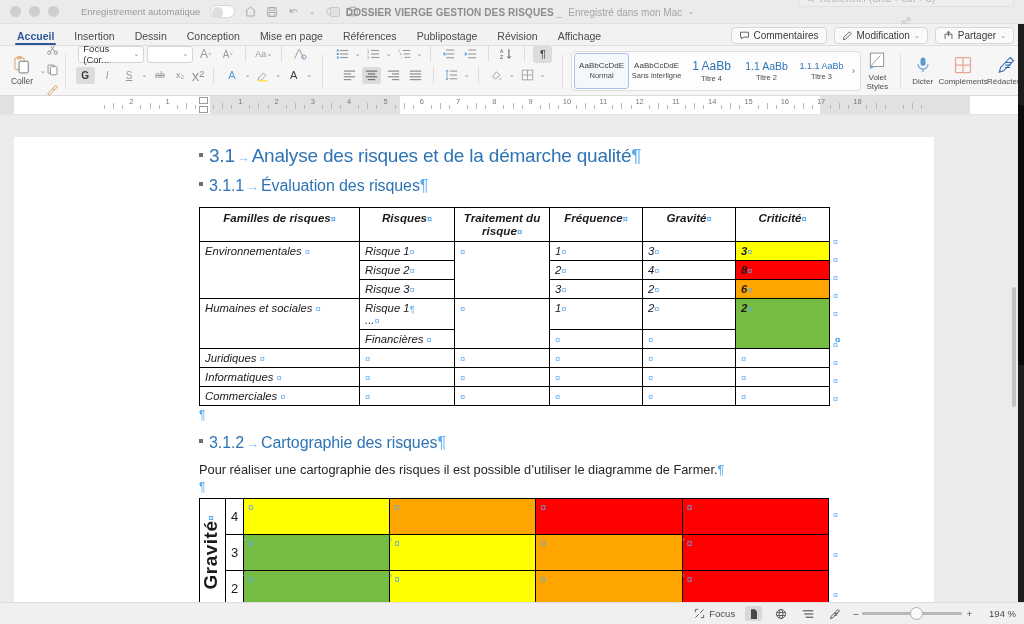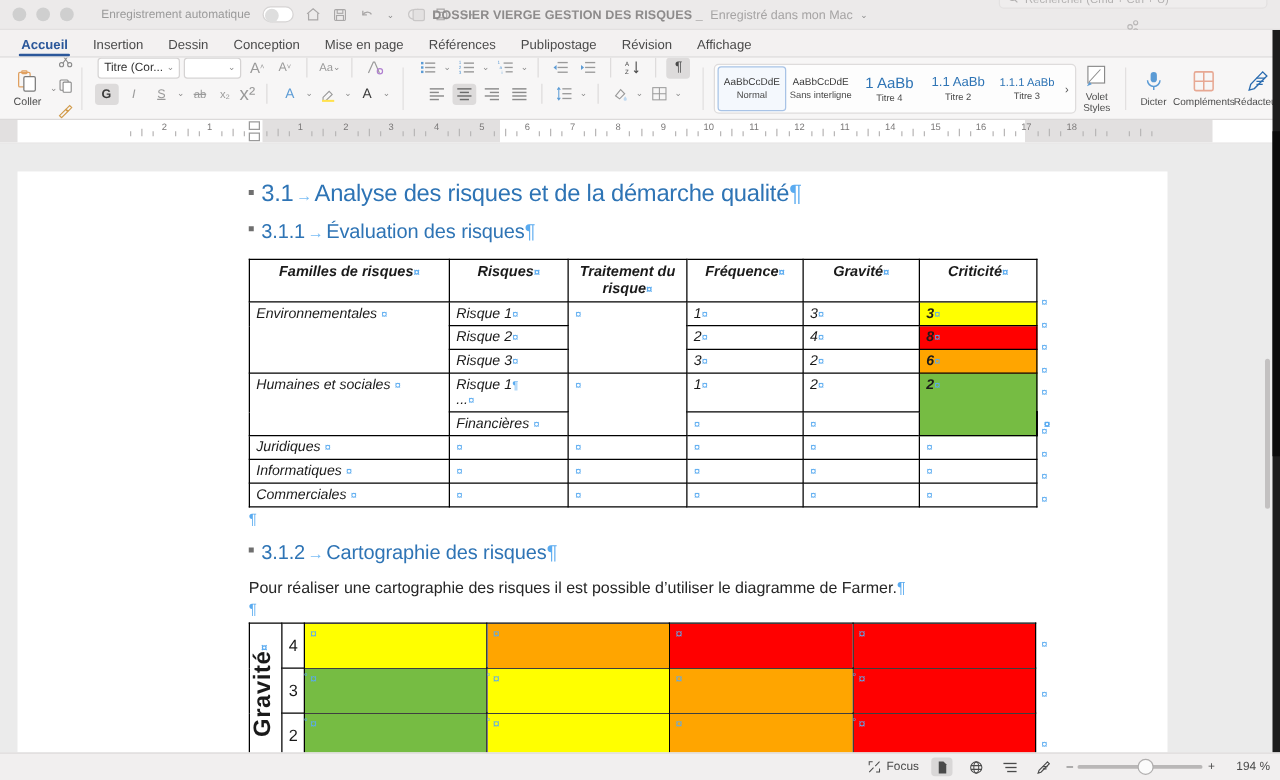--- a/index.html
+++ b/index.html
@@ -269,20 +269,43 @@
       <div class="tab active">Accueil</div>
       <div class="tab">Insertion</div>
       <div class="tab">Dessin</div>
       <div class="tab">Conception</div>
       <div class="tab">Mise en page</div>
       <div class="tab">Références</div>
       <div class="tab">Publipostage</div>
       <div class="tab">Révision</div>
       <div class="tab">Affichage</div>
     </div>
+    <div class="tabsbar-right">
+      <div class="pill">
+        <svg width="11" height="11" viewBox="0 0 16 16" fill="none" stroke="#3c3c3c" stroke-width="1.1">
+            <path d="M2.2 3.2h11.6v7.2H7l-3 2.6v-2.6H2.2z"></path>
+          </svg>
+        <span>Commentaires</span>
+      </div>
+      <div class="pill">
+        <svg width="11" height="11" viewBox="0 0 16 16" fill="none" stroke="#3c3c3c" stroke-width="1.1">
+            <path d="M10.8 2.6 13.4 5.2 5.2 13.4 2 14l.6-3.2z"></path>
+          </svg>
+        <span>Modification</span>
+        <span class="caret">⌄</span>
+      </div>
+      <div class="pill">
+        <svg width="11" height="11" viewBox="0 0 16 16" fill="none" stroke="#3c3c3c" stroke-width="1.1">
+            <path d="M3 13V6h10v7"></path>
+            <path d="M8 9V2M5.5 4.3 8 2l2.5 2.3"></path>
+          </svg>
+        <span>Partager</span>
+        <span class="caret">⌄</span>
+      </div>
+    </div>
   </div>
 
   <div class="ribbon">
 
     <div class="grp">
       <div class="paste">
         <svg width="20" height="20" viewBox="0 0 24 24" fill="none" stroke="#7a7a7a" stroke-width="1.2">
           <rect x="3.5" y="3.5" width="11" height="14" rx="1.3" stroke="#e0a060"></rect>
           <rect x="6.5" y="2" width="5" height="2.6" rx="0.8" stroke="#e0a060"></rect>
           <rect x="8.5" y="7.5" width="11" height="14" rx="1.3" fill="#fff" stroke="#7a7a7a"></rect>
@@ -311,21 +334,21 @@
             </svg>
         </span>
       </div>
     </div>
 
     <div class="sep"></div>
 
     <div class="grp fontgrp">
       <div class="row">
         <div class="combo font">
-          <span>Titre (Cor...</span>
+          <span>Focus (Cor...</span>
           <span class="caret">⌄</span>
         </div>
         <div class="combo size">
           <span></span>
           <span class="caret">⌄</span>
         </div>
         <div class="ibtn">
             <span style="font-size:12px;color:#9a9a9a;">A</span>
             <span style="font-size:6px;color:#9a9a9a;">˄</span>
           </div>

